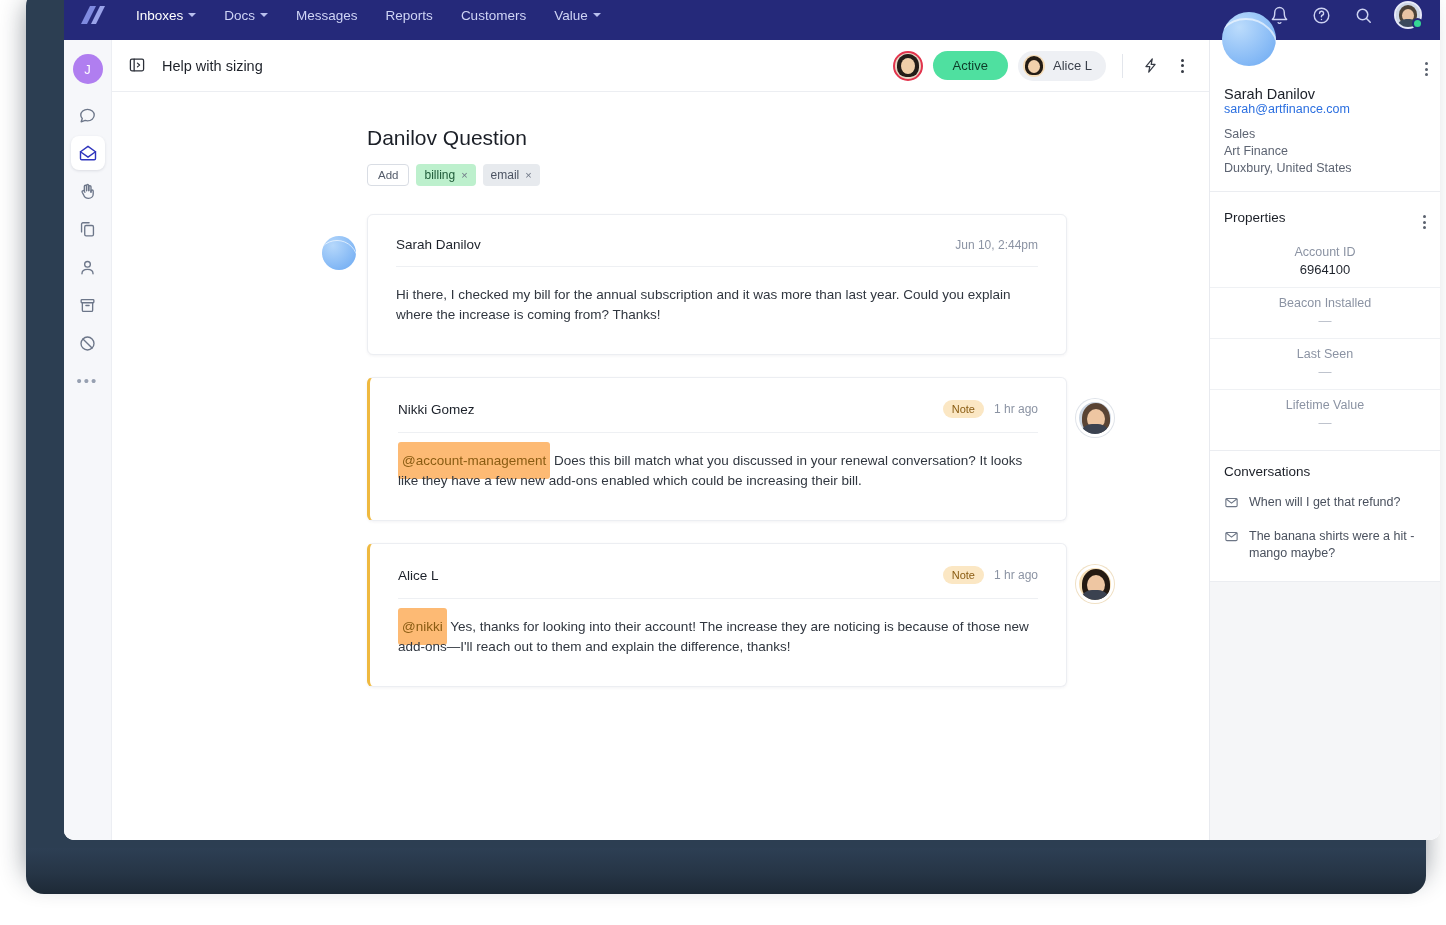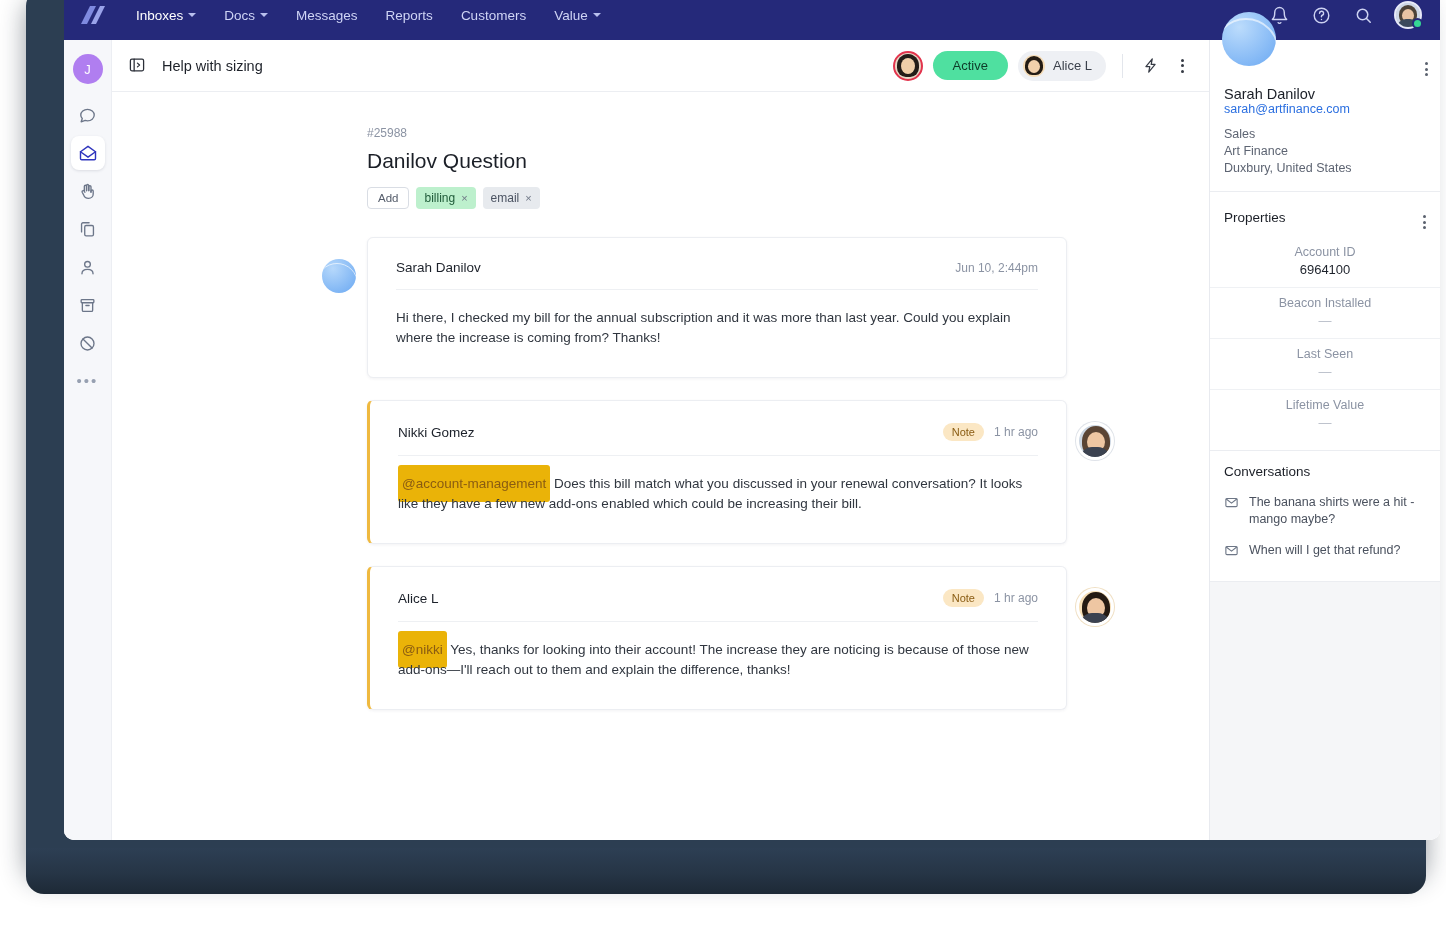--- a/index.html
+++ b/index.html
@@ -135,21 +135,21 @@
     background: #fff; border: 1px solid #eceef2; border-radius: 6px;
     box-shadow: 0 1px 3px rgba(30,40,60,.06); padding: 22px 28px 30px 28px;
   }
   .msg-card.note { border-left: 3px solid #efb93f; }
   .msg-head { display: flex; align-items: center; padding-bottom: 14px; border-bottom: 1px solid #eef0f3; }
   .msg-author { font-size: 13.5px; color: #1c212a; }
   .msg-meta { margin-left: auto; display: flex; align-items: center; gap: 10px; }
   .note-badge { background: #fbe7c4; color: #8a5c12; font-size: 11px; border-radius: 10px; padding: 3px 9px; }
   .msg-time { font-size: 12px; color: #8b93a3; }
   .msg-body { margin-top: 18px; font-size: 13.5px; line-height: 1.45; color: #30363f; }
-  .mention { background: #eab308; color: #8a5c12; padding: 11px 4px; border-radius: 3px; }
+  .mention { background: #fdba74; color: #8a5c12; padding: 11px 4px; border-radius: 3px; }
 
   .ext-avatar {
     position: absolute; left: -45px; top: 22px; width: 34px; height: 34px; border-radius: 50%;
     background: radial-gradient(circle at 32% 28%, #b6d8fb, #6aa8f2);
     overflow: hidden;
   }
   .ext-avatar::after {
     content:""; position:absolute; left:-6px; top:4px; width:40px; height:40px;
     border: 1.5px solid rgba(255,255,255,.65); border-radius: 50%;
   }
@@ -350,21 +350,20 @@
                     <i></i>
                     <i></i>
                   </span>
               </div>
             </div>
           </div>
 
           <div id="thread">
             <div class="thread-inner">
 
-              <div class="ticket-num">#25988</div>
               <h1 class="ticket-title">Danilov Question</h1>
               <div class="tags">
                 <button class="tag-add">Add</button>
                 <span class="tag green">
                   <span>billing</span>
                   <span class="x">×</span>
                 </span>
                 <span class="tag gray">
                   <span>email</span>
                   <span class="x">×</span>
@@ -479,30 +478,30 @@
             <div class="sec-head">
               <span class="sec-title">Conversations</span>
             </div>
             <div class="conv-row">
               <span class="conv-icon">
                 <svg width="15" height="15" viewBox="0 0 24 24" fill="none" stroke="currentColor" stroke-width="1.8" stroke-linecap="round" stroke-linejoin="round">
                   <rect x="3" y="5.5" width="18" height="13" rx="1.8"></rect>
                     <path d="M3.6 6.5 12 13l8.4-6.5"></path>
                 </svg>
               </span>
-              <span class="conv-text">The banana shirts were a hit - mango maybe?</span>
+              <span class="conv-text">When will I get that refund?</span>
             </div>
             <div class="conv-row">
               <span class="conv-icon">
                 <svg width="15" height="15" viewBox="0 0 24 24" fill="none" stroke="currentColor" stroke-width="1.8" stroke-linecap="round" stroke-linejoin="round">
                   <rect x="3" y="5.5" width="18" height="13" rx="1.8"></rect>
                     <path d="M3.6 6.5 12 13l8.4-6.5"></path>
                 </svg>
               </span>
-              <span class="conv-text">When will I get that refund?</span>
+              <span class="conv-text">The banana shirts were a hit - mango maybe?</span>
             </div>
           </div>
 
         </div>
       </div>
     </div>
   </div>
   <div class="deck"></div>
 </div>
 

